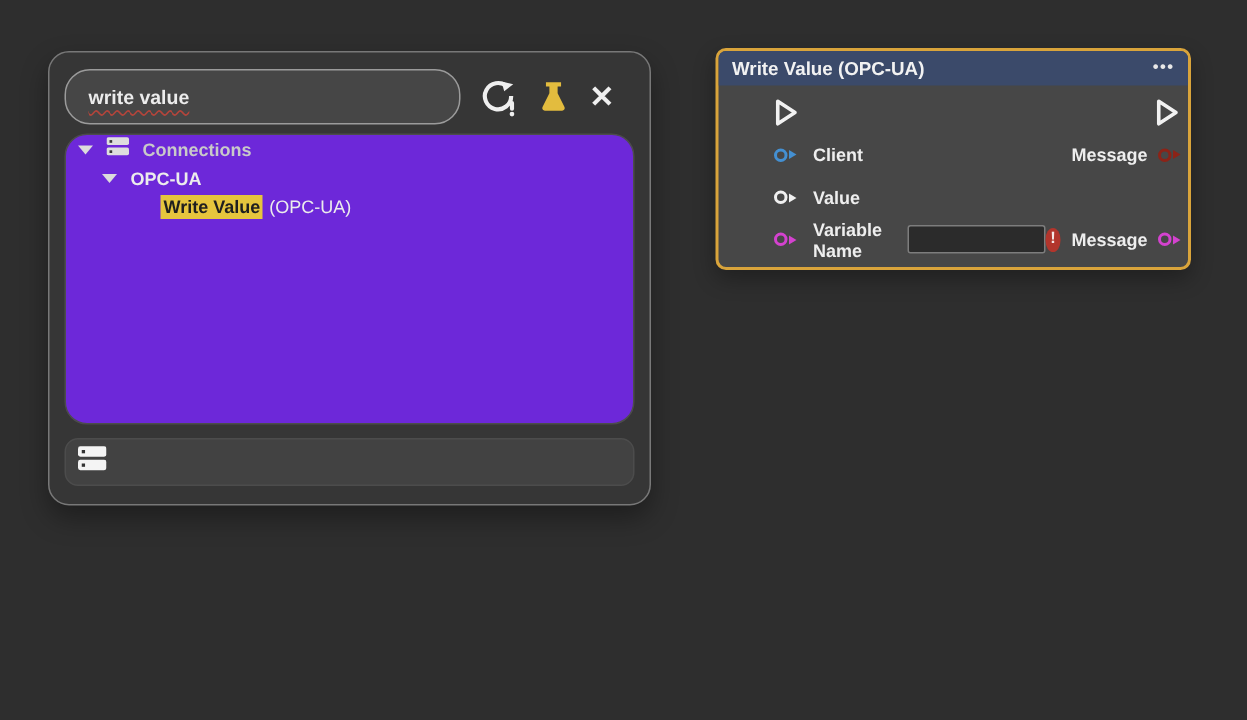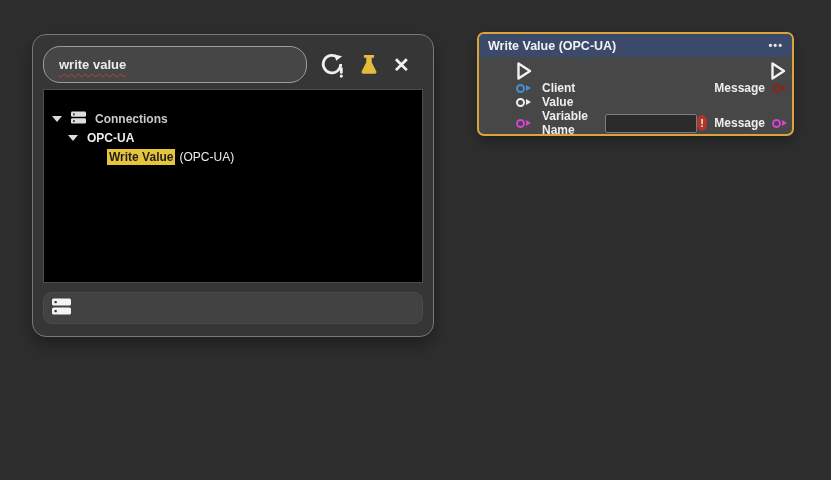--- a/index.html
+++ b/index.html
@@ -30,22 +30,22 @@
     color:#ececec; font-size:13px; font-weight:700;
     text-decoration:underline; text-decoration-style:wavy;
     text-decoration-color:#b5443a; text-decoration-thickness:1px;
     text-underline-offset:4px;
   }
   .toolbar-icons { flex:1; display:flex; align-items:center; justify-content:space-evenly; }
   .icon-btn { display:flex; align-items:center; justify-content:center; cursor:pointer; }
   .close-glyph { color:#f0f0f0; font-size:20px; font-weight:700; line-height:1; }
 
   .tree {
-    flex:1; background:#000000; border-radius:0; border:1px solid #4c4c4c;
-    padding:19px 8px; overflow:hidden;
+    flex:1; background:#6d28d9; border-radius:15px; border:1px solid #4c4c4c;
+    padding:0 8px; overflow:hidden;
   }
   .tree-row { display:flex; align-items:center; height:19px; cursor:pointer; }
   .caret {
     width:0; height:0; border-left:5px solid transparent; border-right:5px solid transparent;
     border-top:6px solid #dcdcdc; margin-right:9px; flex:0 0 auto;
   }
   .tree-label { font-size:12px; font-weight:700; color:#c9c9c9; }
   .tree-label.bright { color:#ececec; }
   .hl {
     background:#e6c53d; color:#1f1f1f; font-size:12px; font-weight:700;
@@ -57,21 +57,21 @@
   .tree-row .srv { margin-right:9px; }
 
   .palette-footer {
     margin-top:9px; height:32px; background:#424242; border:1px solid #4c4c4c;
     border-radius:9px; display:flex; align-items:center; padding:0 8px;
     cursor:pointer;
   }
 
   
   .node {
-    position:absolute; left:477px; top:32px; width:317px; height:104px;
+    position:absolute; left:477px; top:32px; width:317px; height:148px;
     background:#474747; border:2px solid #d9a43b; border-radius:7px;
     display:flex; flex-direction:column; overflow:hidden;
     box-shadow:0 6px 14px rgba(0,0,0,.3);
   }
   .node-header {
     height:23px; background:#3b4a6a; display:flex; align-items:center;
     padding:0 9px; flex:0 0 auto; cursor:move;
   }
   .node-title { color:#f2f2f2; font-size:12.5px; font-weight:700; flex:1; }
   .node-menu { color:#e8e8e8; font-size:11px; font-weight:700; letter-spacing:1px; cursor:pointer; line-height:1; }

